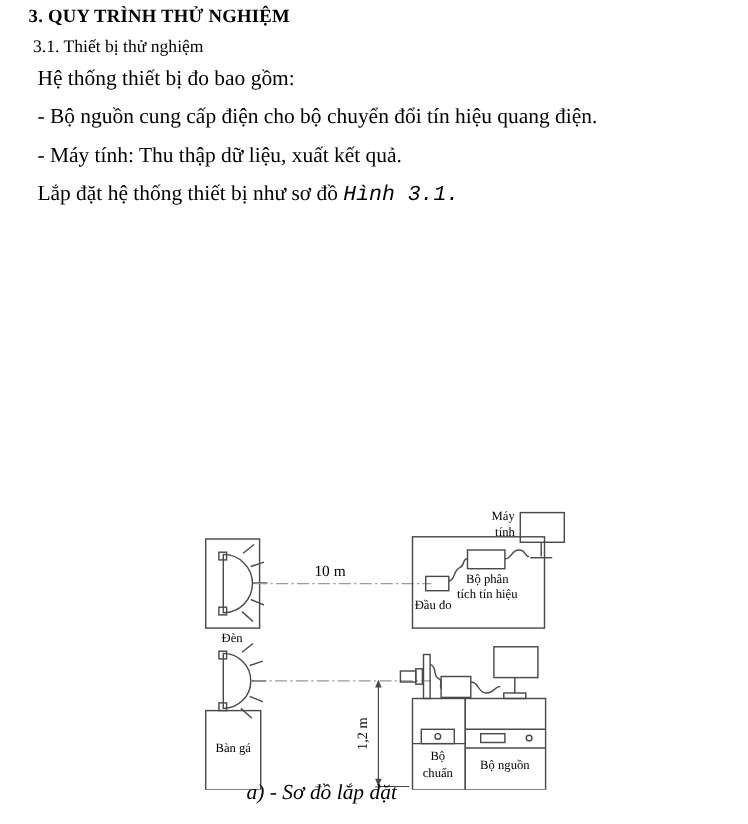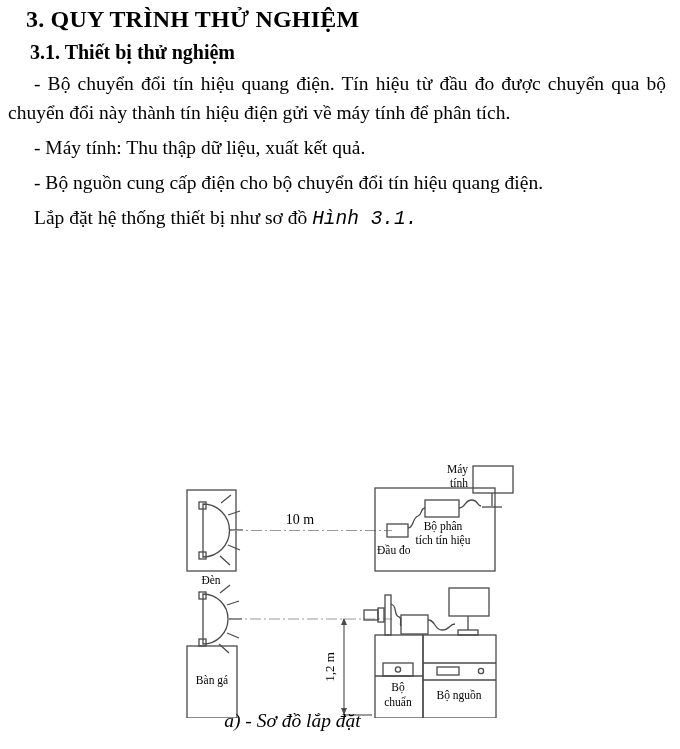--- a/index.html
+++ b/index.html
@@ -15,29 +15,29 @@
     color: #000000;
     overflow: hidden;
   }
   .page {
     position: relative;
     width: 680px;
     height: 749px;
     padding: 0;
   }
   .h1 {
-    font-size: 24px;
+    font-size: 17px;
     font-weight: bold;
     letter-spacing: 0.2px;
     margin: 6px 0 0 26px;
     line-height: 1.1;
   }
   .h2 {
-    font-size: 20px;
-    font-weight: bold;
+    font-size: 16px;
+    font-weight: normal;
     margin: 9px 0 0 30px;
     line-height: 1.1;
   }
   .para {
     font-size: 19.5px;
     line-height: 29px;
     margin: 6px 14px 0 8px;
     text-align: justify;
     text-indent: 26px;
   }
@@ -70,23 +70,23 @@
   svg { display: block; }
 </style>
 </head>
 <body>
 
 <div class="page">
 
   <div class="h1">3. QUY TRÌNH THỬ NGHIỆM</div>
   <div class="h2">3.1. Thiết bị thử nghiệm</div>
 
-  <p class="para">- Bộ chuyển đổi tín hiệu quang điện. Tín hiệu từ đầu đo được chuyển qua bộ chuyển đổi này thành tín hiệu điện gửi về máy tính để phân tích.</p>
+  <p class="para nojust">Hệ thống thiết bị đo bao gồm:</p>
+  <p class="para">- Bộ nguồn cung cấp điện cho bộ chuyển đổi tín hiệu quang điện.</p>
   <p class="para nojust">- Máy tính: Thu thập dữ liệu, xuất kết quả.</p>
-  <p class="para">- Bộ nguồn cung cấp điện cho bộ chuyển đổi tín hiệu quang điện.</p>
   <p class="para nojust"><span>Lắp đặt hệ thống thiết bị như sơ đồ </span><span class="ital">Hình 3.1.</span></p>
 
   <div class="figure">
     <div class="fig-canvas">
       <svg width="680" height="260" viewBox="0 0 680 260" xmlns="http://www.w3.org/2000/svg">
         <g fill="none" stroke="#4a4a4a" stroke-width="1.3" shape-rendering="geometricPrecision">
 
           <rect x="187" y="32" width="49" height="81"></rect>
 
           <path d="M 203 46 L 203 99 A 26.5 26.5 0 0 0 203 46 Z"></path>

